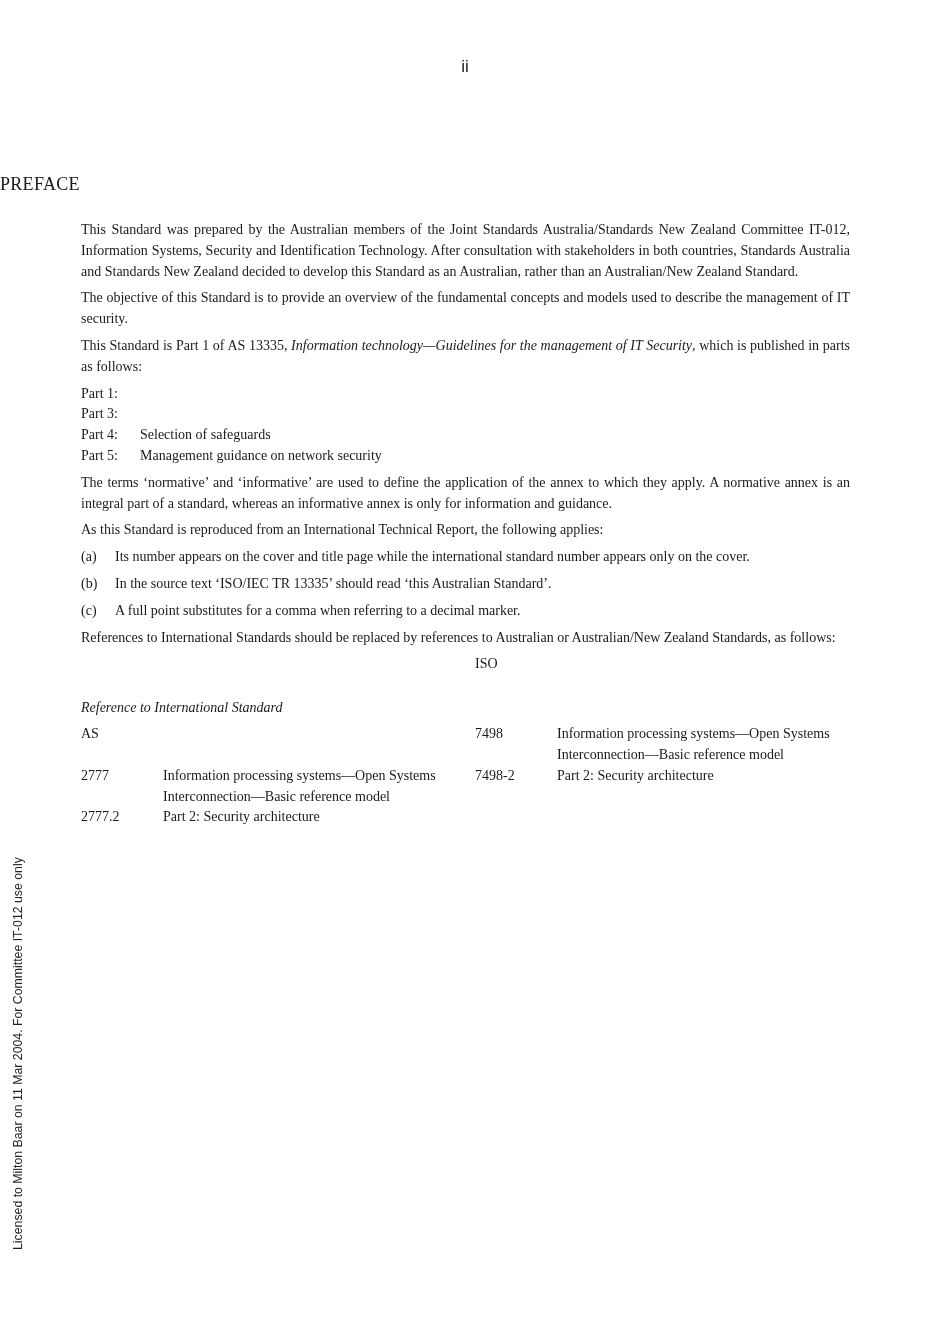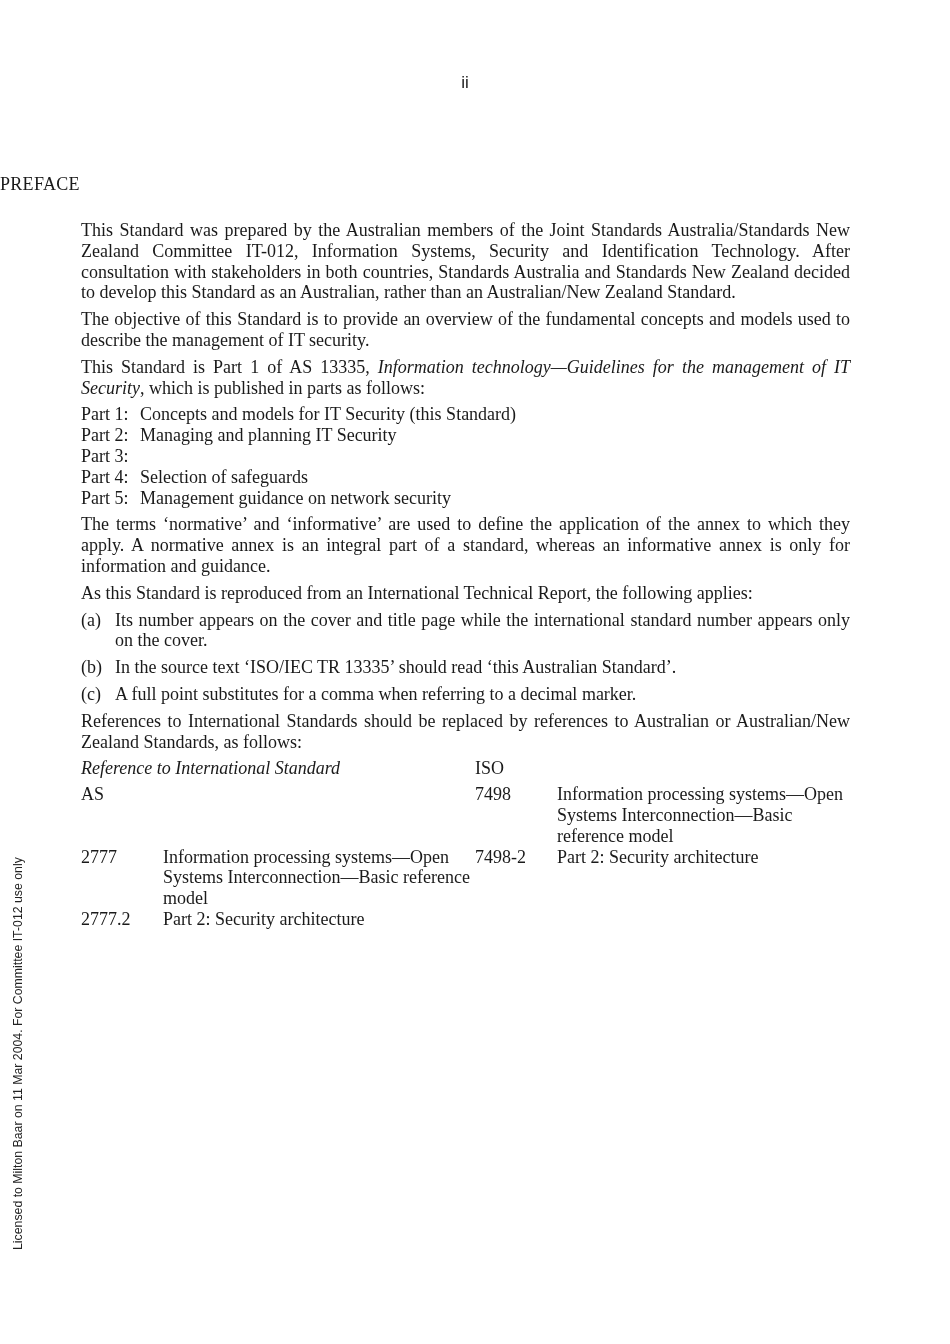--- a/index.html
+++ b/index.html
@@ -1,54 +1,49 @@
 <!DOCTYPE html>
 <html><head>
 <meta charset="utf-8">
 <style>
   html, body { margin: 0; padding: 0; background: #ffffff; }
   body { width: 950px; height: 1344px; position: relative; overflow: hidden; color: #1a1a1a; }
   .page-number { position: absolute; top: 57px; left: 0; width: 930px; text-align: center;
-    font-family: "Liberation Sans", sans-serif; font-size: 17px; margin-top: 16px; }
+    font-family: "Liberation Sans", sans-serif; font-size: 17px; }
   .title { position: absolute; top: 174px; left: 0; width: 930px; 
     font-family: "Liberation Serif", serif; font-size: 18px; letter-spacing: 0.3px; }
   .content { position: absolute; top: 220px; left: 81px; width: 769px;
-    font-family: "Liberation Serif", serif; font-size: 18px; line-height: 20.8px; }
+    font-family: "Liberation Serif", serif; font-size: 14px; line-height: 20.8px; }
   .content p { margin: 0 0 6px 0; text-align: justify; }
   .parts { margin: 0 0 6px 0; }
   .part { display: flex; }
   .part .pl { width: 59px; flex: none; }
   .list-item { display: flex; margin: 0 0 6px 0; text-align: justify; }
   .list-item .ll { width: 34px; flex: none; }
   .list-item .lt { flex: 1; }
   i { font-style: italic; }
   .refs { display: grid; grid-template-columns: 82px 312px 82px 293px; margin-top: 0; }
-  .refs .hdr { font-style: italic; padding-bottom: 5px; }
+  .refs .hdr { font-style: italic; padding-bottom: 5px; margin-top: 44px; }
   .side { position: absolute; left: 11px; top: 1250px; transform-origin: 0 0; transform: rotate(-90deg);
     font-family: "Liberation Sans", sans-serif; font-size: 12.3px; white-space: nowrap; color: #222; }
 </style>
 </head>
 <body>
 
 <div class="page-number">ii</div>
 <div class="title">PREFACE</div>
 
 <div class="content">
   <p>This Standard was prepared by the Australian members of the Joint Standards Australia/Standards New Zealand Committee IT-012, Information Systems, Security and Identification Technology. After consultation with stakeholders in both countries, Standards Australia and Standards New Zealand decided to develop this Standard as an Australian, rather than an Australian/New Zealand Standard.</p>
   <p>The objective of this Standard is to provide an overview of the fundamental concepts and models used to describe the management of IT security.</p>
   <p><span>This Standard is Part 1 of AS 13335, </span><i>Information technology—Guidelines for the management of IT Security</i><span>, which is published in parts as follows:</span></p>
 
   <div class="parts">
     <div class="part">
         <span class="pl">Part 1:</span>
-        <span>Concepts and models for IT Security  (this Standard)</span>
-      </div>
-    <div class="part">
-        <span class="pl">Part 2:</span>
-        <span>Managing and planning IT Security</span>
       </div>
     <div class="part">
         <span class="pl">Part 3:</span>
       </div>
     <div class="part">
         <span class="pl">Part 4:</span>
         <span>Selection of safeguards</span>
       </div>
     <div class="part">
         <span class="pl">Part 5:</span>

